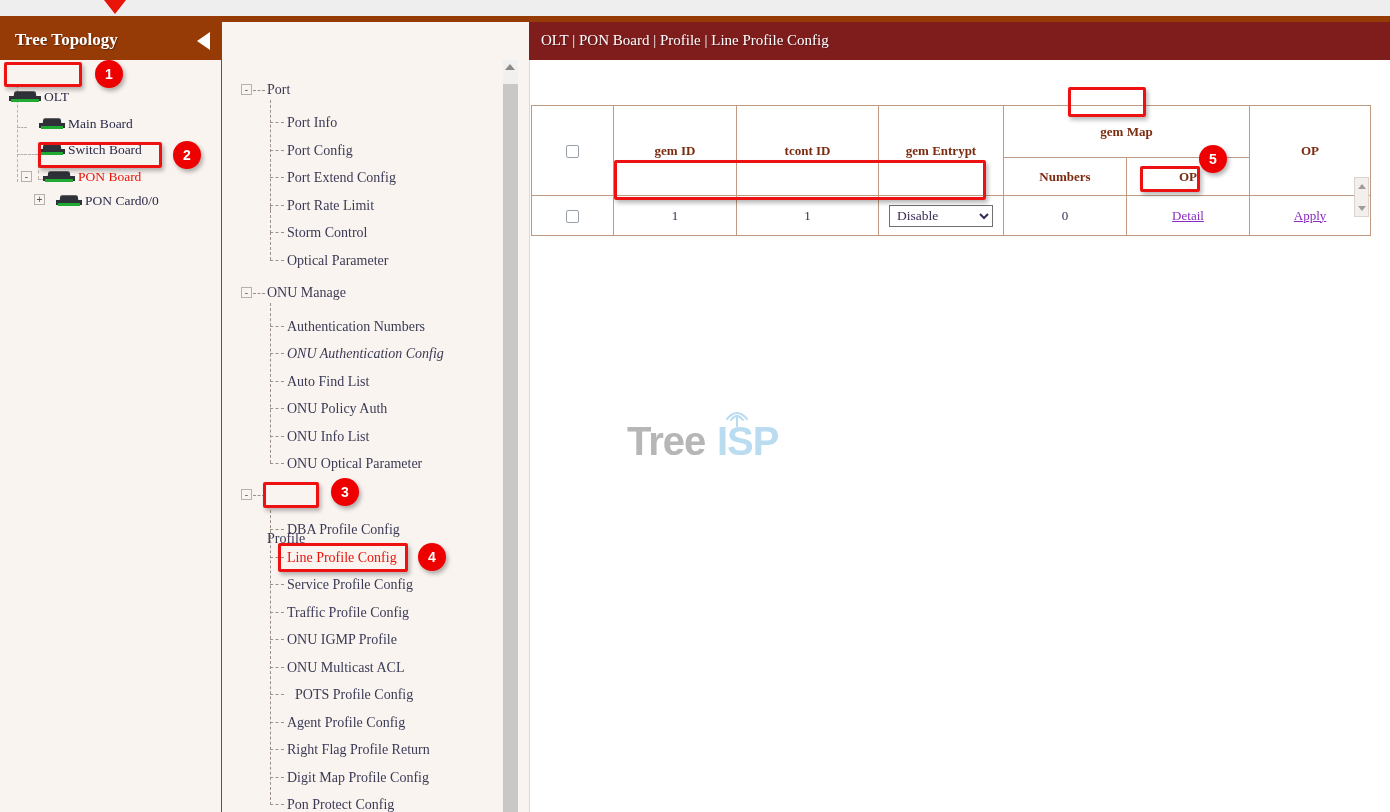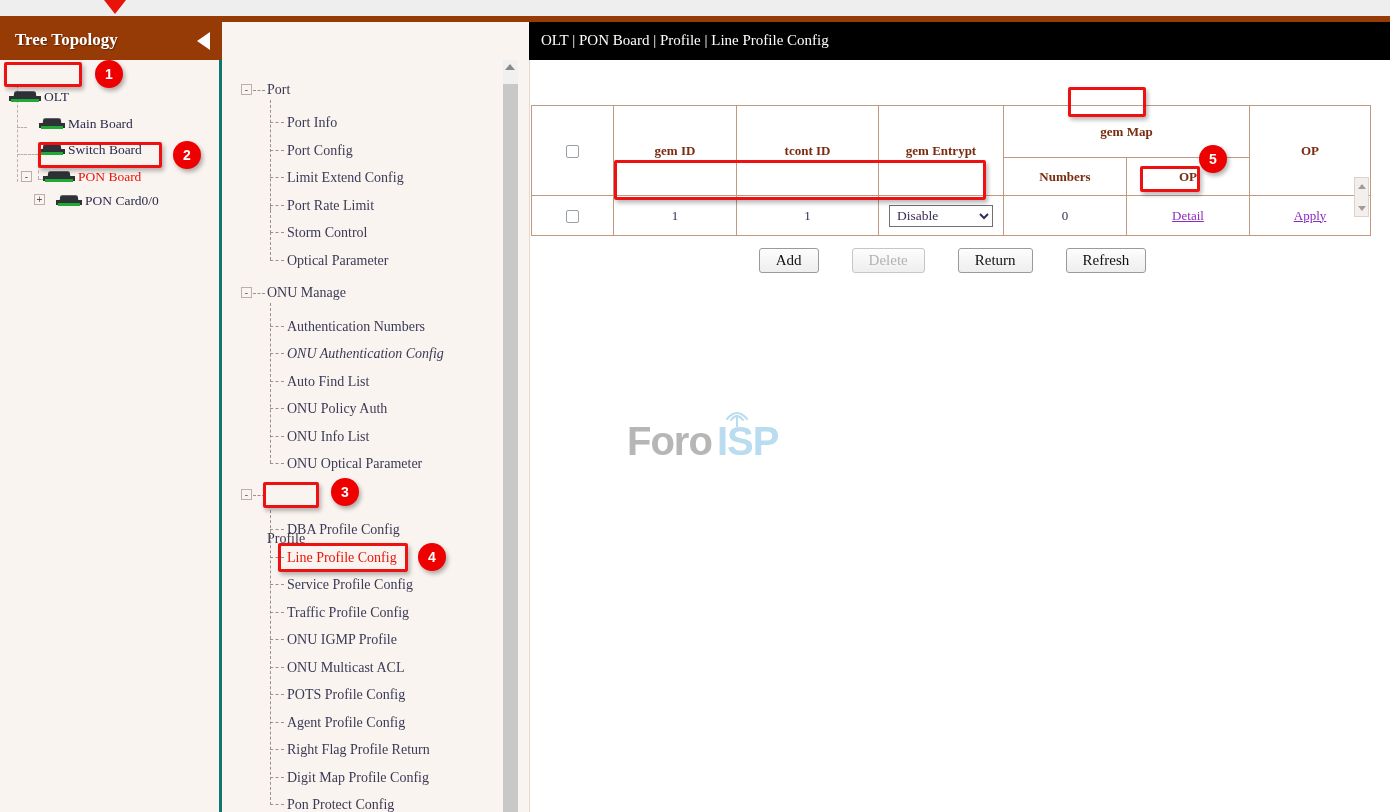--- a/index.html
+++ b/index.html
@@ -25,21 +25,21 @@
     width: 0; height: 0;
     border-left: 11px solid transparent;
     border-right: 11px solid transparent;
     border-top: 14px solid #e8140a;
   }
 
   
   #left-panel {
     position: absolute; left: 0; top: 22px; width: 222px; height: 790px;
     background: #faf4f0;
-    border-right: 3px solid #0f766e;
+    border-right: 1px solid #0f766e;
   }
   #left-header {
     position: absolute; left: 0; top: 0; width: 222px; height: 38px;
     background: #963a06;
     color: #ffffff;
   }
   #left-header-title {
     position: absolute; left: 15px; top: 8px;
     font-size: 17px; font-weight: bold;
     color: #ffffff;
@@ -164,21 +164,21 @@
     width: 0;
   }
 
   
   #main-panel {
     position: absolute; left: 529px; top: 22px; width: 861px; height: 790px;
     background: #ffffff;
   }
   #main-header {
     position: absolute; left: 0; top: 0; width: 861px; height: 38px;
-    background: #000000;
+    background: #7f1d1d;
   }
   #breadcrumb {
     position: absolute; left: 12px; top: 10px;
     color: #ffffff; font-size: 15px;
     text-shadow: 1px 1px 1px rgba(0,0,0,.3);
   }
   #main-body {
     position: absolute; left: 0; top: 38px; width: 861px; height: 752px;
     background: #ffffff;
     border-left: 1px solid #e2d8d2;
@@ -404,21 +404,21 @@
   <div class="nav-dash-h" style="left:47px; top:100px;"></div>
   <div class="nav-leaf" style="left:64px; top:91px;">
     <span>Port Info</span>
   </div>
   <div class="nav-dash-h" style="left:47px; top:128px;"></div>
   <div class="nav-leaf" style="left:64px; top:119px;">
     <span>Port Config</span>
   </div>
   <div class="nav-dash-h" style="left:47px; top:155px;"></div>
   <div class="nav-leaf" style="left:64px; top:146px;">
-    <span>Limit Extend Config</span>
+    <span>Port Extend Config</span>
   </div>
   <div class="nav-dash-h" style="left:47px; top:183px;"></div>
   <div class="nav-leaf" style="left:64px; top:174px;">
     <span>Port Rate Limit</span>
   </div>
   <div class="nav-dash-v" style="left:47px; top:183px; height:28px;"></div>
   <div class="nav-dash-h" style="left:47px; top:210px;"></div>
   <div class="nav-leaf" style="left:64px; top:201px;">
     <span>Storm Control</span>
   </div>
@@ -485,21 +485,21 @@
   </div>
   <div class="nav-dash-h" style="left:47px; top:617px;"></div>
   <div class="nav-leaf" style="left:64px; top:608px;">
     <span>ONU IGMP Profile</span>
   </div>
   <div class="nav-dash-h" style="left:47px; top:645px;"></div>
   <div class="nav-leaf" style="left:64px; top:636px;">
     <span>ONU Multicast ACL</span>
   </div>
   <div class="nav-dash-h" style="left:47px; top:672px;"></div>
-  <div class="nav-leaf" style="left:64px; top:663px;">
+  <div class="nav-leaf" style="left:72px; top:663px;">
     <span>POTS Profile Config</span>
   </div>
   <div class="nav-dash-h" style="left:47px; top:700px;"></div>
   <div class="nav-leaf" style="left:64px; top:691px;">
     <span>Agent Profile Config</span>
   </div>
   <div class="nav-dash-h" style="left:47px; top:727px;"></div>
   <div class="nav-leaf" style="left:64px; top:718px;">
     <span>Right Flag Profile Return</span>
   </div>
@@ -519,21 +519,21 @@
   </div>
 
   <div id="main-body">
 
     <div id="watermark">
       <svg id="wm-tower" viewBox="0 0 28 22">
         <path d="M4 14 Q14 2 24 14" stroke="#b9dcf0" stroke-width="2" fill="none" stroke-linecap="round"></path>
         <path d="M8 15 Q14 7 20 15" stroke="#b9dcf0" stroke-width="2" fill="none" stroke-linecap="round"></path>
         <rect x="13" y="10" width="2" height="12" fill="#b9dcf0"></rect>
       </svg>
-      <div id="wm-foro">Foro</div>
+      <div id="wm-foro">Tree</div>
       <div id="wm-isp">ISP</div>
     </div>
 
     <table id="data-table">
       <thead>
         <tr class="row-h1">
           <th class="th-chk" rowspan="2">
             <span class="chk"></span>
           </th>
           <th class="th-gemid" rowspan="2">gem ID</th>
@@ -569,26 +569,20 @@
           </td>
         </tr>
       </tbody>
     </table>
 
     <div id="row-scroll">
       <div class="up"></div>
       <div class="down"></div>
     </div>
 
-    <div id="btn-row">
-      <button class="btn">Add</button>
-      <button class="btn disabled">Delete</button>
-      <button class="btn">Return</button>
-      <button class="btn">Refresh</button>
-    </div>
 
   </div>
 </div>
 
 <div class="ann-box" style="left:4px;  top:62px;  width:78px;  height:25px;"></div>
 <div class="ann-badge" style="left:95px; top:60px;">1</div>
 
 <div class="ann-box" style="left:38px; top:142px; width:124px; height:26px;"></div>
 <div class="ann-badge" style="left:173px; top:141px;">2</div>
 

